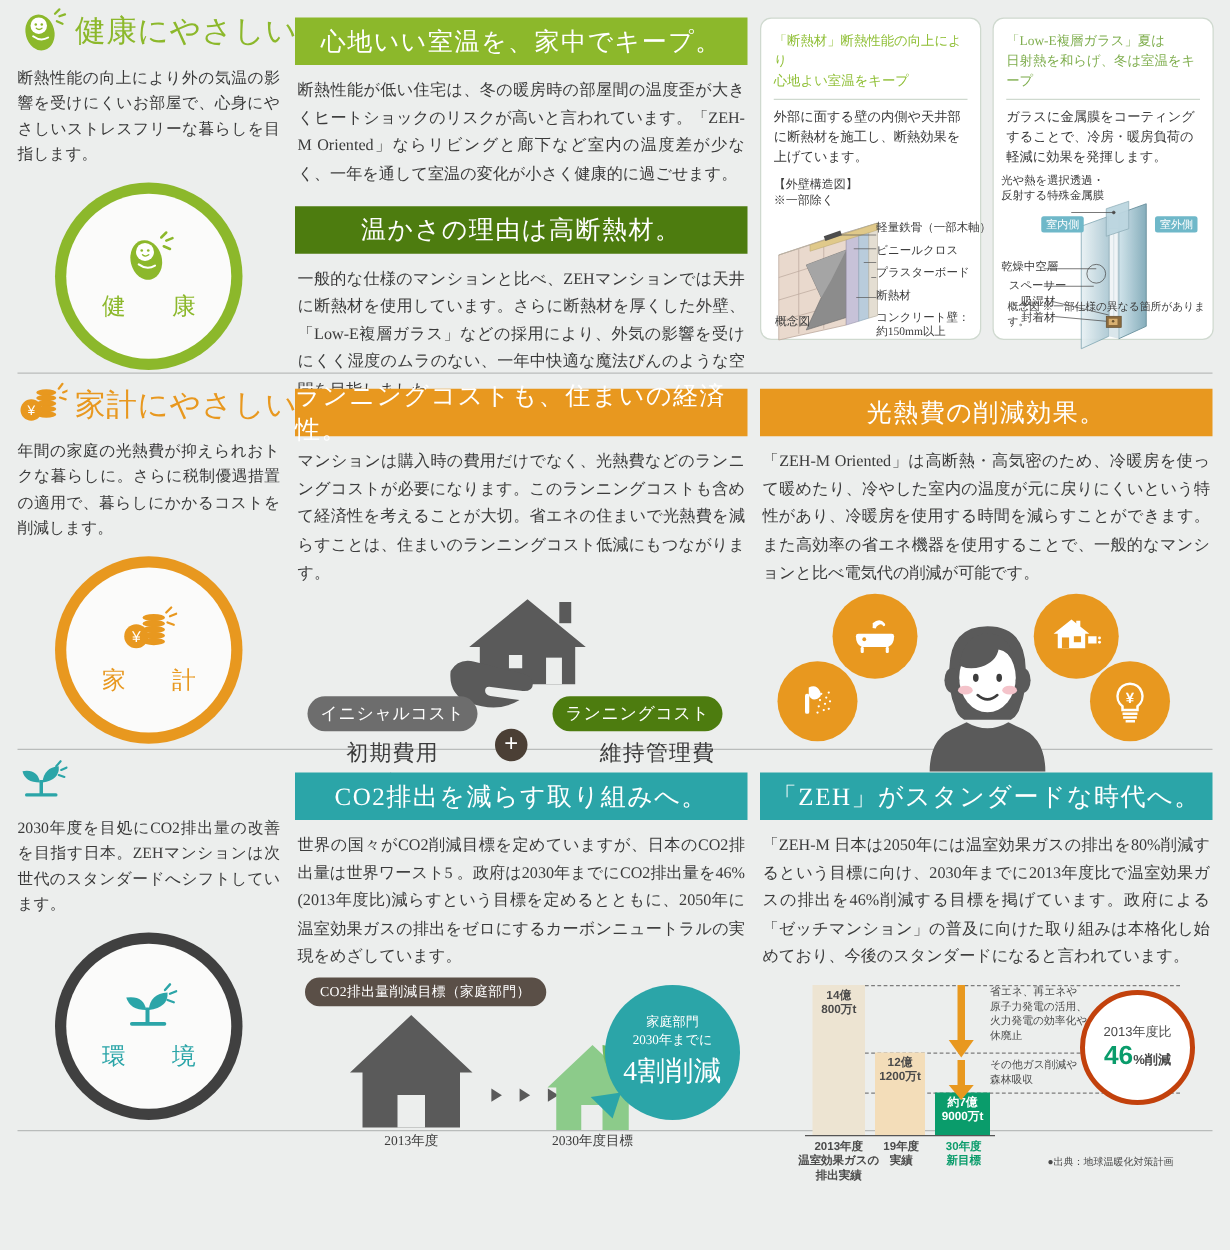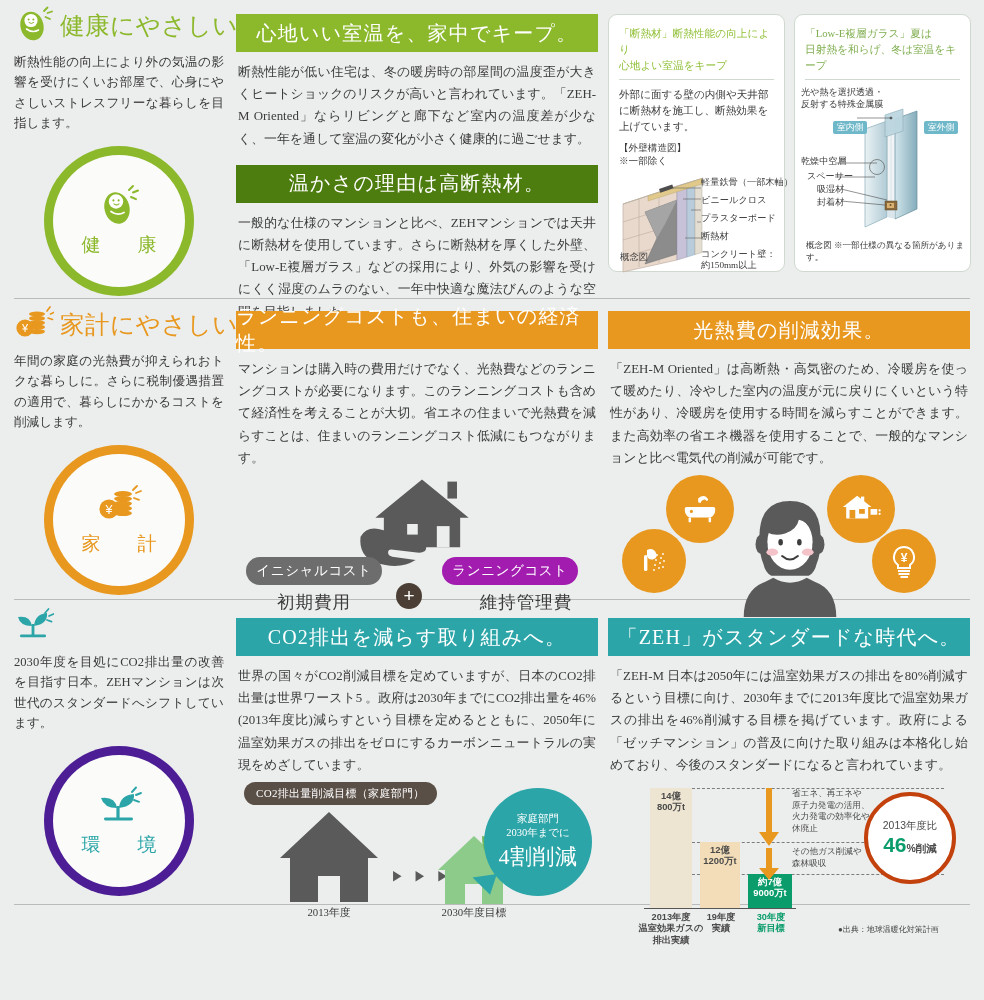--- a/index.html
+++ b/index.html
@@ -57,21 +57,21 @@
 
   .glass-fig{ position:relative; height:140px; margin-top:4px; }
   .glass-lbl{ position:absolute; font-size:9.1px; white-space:nowrap; line-height:1.25; }
   .pill{ background:#6fb8c9; color:#fff; font-size:8.8px; padding:1px 4px; border-radius:2px; }
 
   
   .cost{ position:relative; height:160px; margin-top:4px; }
   .cost-chip{ color:#fff; font-size:13.6px; border-radius:16px; padding:5px 0; width:136px;
               text-align:center; letter-spacing:.5px; }
   .chip-gray{ background:#6d6d6d; }
-  .chip-or{ background:#a21caf; }
+  .chip-or{ background:#4d7c0f; }
   .cost-main{ font-size:17.5px; text-align:center; margin-top:5px; letter-spacing:1px; }
   .cost-sub{ font-size:9.8px; text-align:center; line-height:1.35; margin-top:3px; }
   .plus{ width:26px; height:26px; border-radius:50%; background:#4b3f35; color:#fff;
          display:flex; align-items:center; justify-content:center; font-size:19px;
          font-family:"Liberation Sans",sans-serif; line-height:1; }
 
   
   .persons{ position:relative; height:162px; margin-top:4px; }
   .ocirc{ position:absolute; border-radius:50%; background:#e8981f;
           display:flex; align-items:center; justify-content:center; }
@@ -213,20 +213,21 @@
           </div>
           <div class="fig-cap">概念図</div>
         </div>
 
         <div class="card">
           <div class="card-h teal">
             <div>「Low-E複層ガラス」夏は</div>
             <div>日射熱を和らげ、冬は室温をキープ</div>
           </div>
           <div class="card-rule"></div>
+          <div class="card-p">ガラスに金属膜をコーティングすることで、冷房・暖房負荷の軽減に効果を発揮します。</div>
 
           <div class="glass-fig">
             <svg viewBox="0 0 160 128" width="160" height="128" style="position:absolute;left:-6px;top:14px">
               <defs>
                 <linearGradient id="gl" x1="0" y1="0" x2="1" y2="0">
                   <stop offset="0" stop-color="#cfe3ea"></stop>
                     <stop offset="1" stop-color="#7fa9b8"></stop>
                 </linearGradient>
                 <linearGradient id="gl2" x1="0" y1="0" x2="1" y2="0">
                   <stop offset="0" stop-color="#e8f1f4"></stop>
@@ -454,21 +455,21 @@
               <path d="M18 20 q-12,0 -14,-9 q12,-2 14,9z"></path>
               <path d="M20 20 q1,-12 13,-13 q1,11 -13,13z"></path>
               <rect x="17.6" y="18" width="2.8" height="12"></rect>
               <rect x="6" y="28.6" width="26" height="2.6" rx="1.2"></rect>
             </g>
           </svg>
         </span>
       </div>
       <div class="cat-lead">2030年度を目処にCO2排出量の改善を目指す日本。ZEHマンションは次世代のスタンダードへシフトしています。</div>
       <div class="badge-wrap">
-        <div class="badge" style="background:#4c1d95">
+        <div class="badge" style="background:#404040">
           <span class="bi">
             <svg viewBox="0 0 46 46" width="46" height="46">
               <g fill="#2ba5a8">
                 <path d="M36 8 l4 -4.5 M40 11 l5 -2 M38 16 l5 1.8" stroke="#2ba5a8" stroke-width="1.9" stroke-linecap="round" fill="none"></path>
                 <path d="M21 24 q-13,0 -16,-10 q14,-2 16,10z"></path>
                 <path d="M23 24 q1,-13 15,-14 q1,12 -15,14z"></path>
                 <rect x="20.4" y="22" width="3.2" height="13"></rect>
                 <rect x="8" y="33.6" width="29" height="2.9" rx="1.4"></rect>
               </g>
             </svg>

